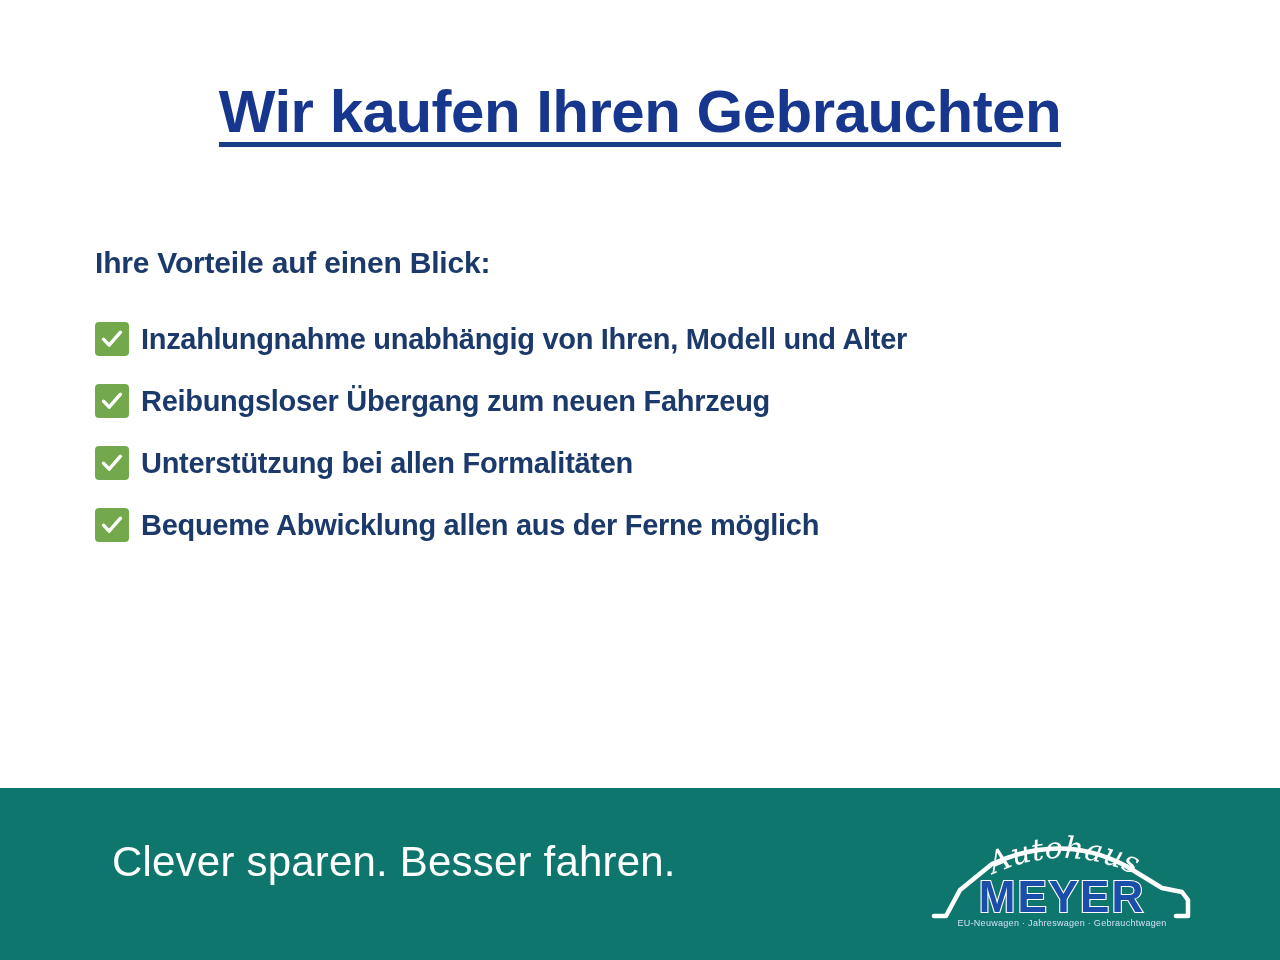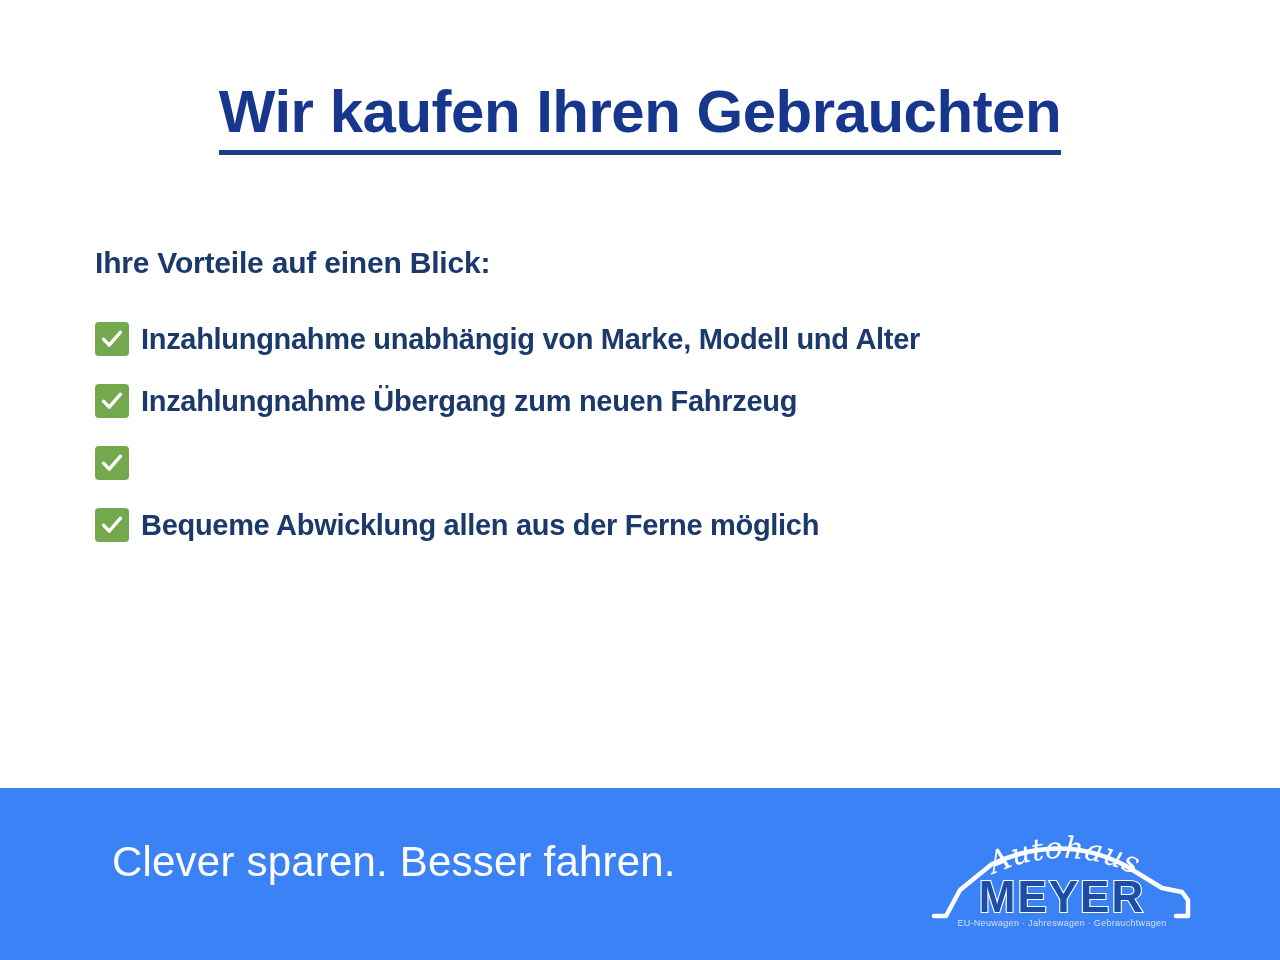--- a/index.html
+++ b/index.html
@@ -34,21 +34,21 @@
     text-align: center;
   }
 
   .headline {
     display: inline-block;
     font-size: 60px;
     line-height: 1.0;
     font-weight: bold;
     color: #17368e;
     letter-spacing: -0.5px;
-    padding-bottom: 8px;
+    padding-bottom: 0;
     border-bottom: 5px solid #1b3c86;
     white-space: nowrap;
   }
 
   
   .subheading {
     position: absolute;
     top: 246px;
     left: 95px;
     font-size: 30px;
@@ -101,21 +101,21 @@
     line-height: 1;
   }
 
   
   .footer-bar {
     position: absolute;
     left: 0;
     bottom: 0;
     width: 1280px;
     height: 172px;
-    background: #3b82f6;
+    background: #0f766e;
   }
 
   .footer-slogan {
     position: absolute;
     left: 112px;
     top: 50px;
     font-size: 42px;
     font-weight: normal;
     color: #ffffff;
     letter-spacing: 0.2px;
@@ -187,39 +187,40 @@
   <div class="subheading">Ihre Vorteile auf einen Blick:</div>
 
   <ul class="benefits">
 
     <li class="benefit-item">
       <span class="check-icon">
         <svg viewBox="0 0 26 26" aria-hidden="true">
           <path d="M4.5 13.2 L10.2 19.2 L21.5 6.2" fill="none" stroke="#ffffff" stroke-width="3.4" stroke-linecap="round" stroke-linejoin="round"></path>
         </svg>
       </span>
-      <span class="benefit-text">Inzahlungnahme unabhängig von Marke, Modell und Alter</span>
-    </li>
-
-
-    <li class="benefit-item">
-      <span class="check-icon">
-        <svg viewBox="0 0 26 26" aria-hidden="true">
-          <path d="M4.5 13.2 L10.2 19.2 L21.5 6.2" fill="none" stroke="#ffffff" stroke-width="3.4" stroke-linecap="round" stroke-linejoin="round"></path>
-        </svg>
-      </span>
-      <span class="benefit-text">Inzahlungnahme Übergang zum neuen Fahrzeug</span>
-    </li>
-
-    <li class="benefit-item">
-      <span class="check-icon">
-        <svg viewBox="0 0 26 26" aria-hidden="true">
-          <path d="M4.5 13.2 L10.2 19.2 L21.5 6.2" fill="none" stroke="#ffffff" stroke-width="3.4" stroke-linecap="round" stroke-linejoin="round"></path>
-        </svg>
-      </span>
+      <span class="benefit-text">Inzahlungnahme unabhängig von Ihren, Modell und Alter</span>
+    </li>
+
+
+    <li class="benefit-item">
+      <span class="check-icon">
+        <svg viewBox="0 0 26 26" aria-hidden="true">
+          <path d="M4.5 13.2 L10.2 19.2 L21.5 6.2" fill="none" stroke="#ffffff" stroke-width="3.4" stroke-linecap="round" stroke-linejoin="round"></path>
+        </svg>
+      </span>
+      <span class="benefit-text">Reibungsloser Übergang zum neuen Fahrzeug</span>
+    </li>
+
+    <li class="benefit-item">
+      <span class="check-icon">
+        <svg viewBox="0 0 26 26" aria-hidden="true">
+          <path d="M4.5 13.2 L10.2 19.2 L21.5 6.2" fill="none" stroke="#ffffff" stroke-width="3.4" stroke-linecap="round" stroke-linejoin="round"></path>
+        </svg>
+      </span>
+      <span class="benefit-text">Unterstützung bei allen Formalitäten</span>
     </li>
 
     <li class="benefit-item">
       <span class="check-icon">
         <svg viewBox="0 0 26 26" aria-hidden="true">
           <path d="M4.5 13.2 L10.2 19.2 L21.5 6.2" fill="none" stroke="#ffffff" stroke-width="3.4" stroke-linecap="round" stroke-linejoin="round"></path>
         </svg>
       </span>
       <span class="benefit-text">Bequeme Abwicklung allen aus der Ferne möglich</span>
     </li>

